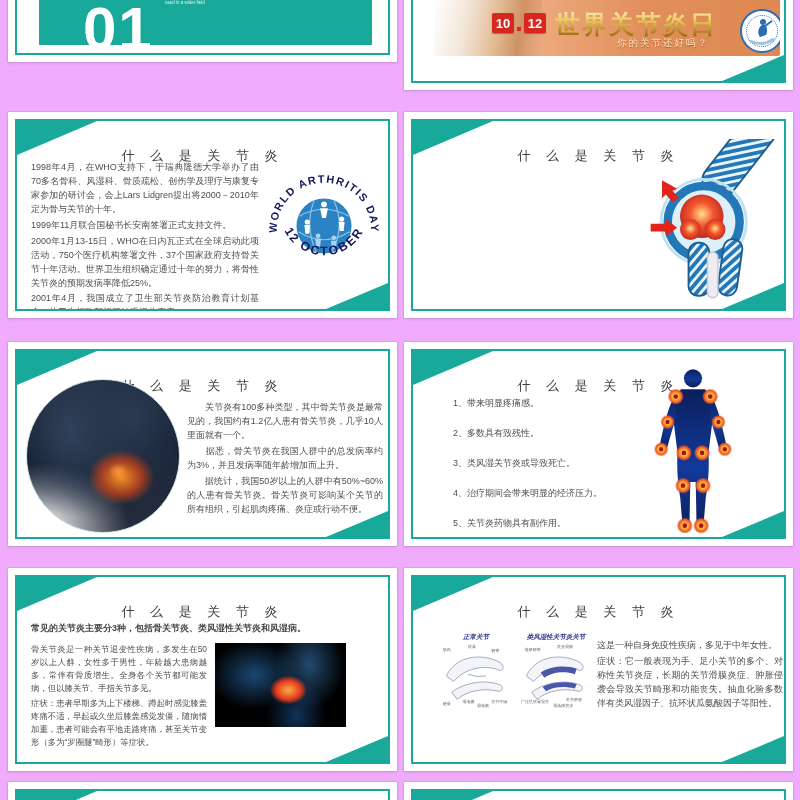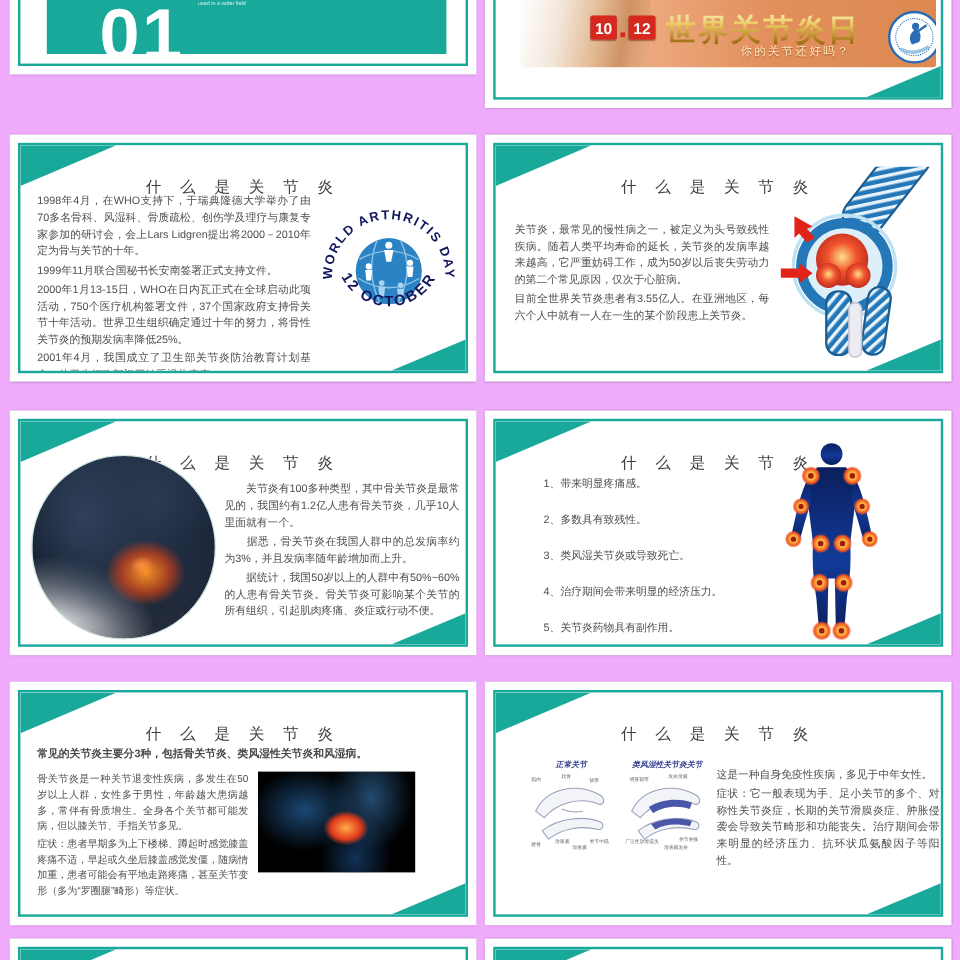--- a/index.html
+++ b/index.html
@@ -139,24 +139,20 @@
         </text>
       </svg>
     </div>
   </div>
 
   <div class="card" style="left:404px;top:112px;width:389px;height:206px;">
     <div class="slide">
       <div class="tri-tl"></div>
       <div class="tri-br"></div>
       <div class="stitle">什 么 是 关 节 炎</div>
-      <div class="ptext" style="position:absolute;left:16px;top:64px;width:212px;">
-        <p>关节炎，最常见的慢性病之一，被定义为头号致残性疾病。随着人类平均寿命的延长，关节炎的发病率越来越高，它严重妨碍工作，成为50岁以后丧失劳动力的第二个常见原因，仅次于心脏病。</p>
-        <p>目前全世界关节炎患者有3.55亿人。在亚洲地区，每六个人中就有一人在一生的某个阶段患上关节炎。</p>
-      </div>
       <svg style="position:absolute;left:232px;top:18px;" width="142" height="164" viewBox="0 0 150 170">
         <defs>
           <pattern id="bstripe" width="7" height="7" patternUnits="userSpaceOnUse" patternTransform="rotate(40)">
             <rect width="7" height="7" fill="#2478b8"></rect>
               <rect width="3" height="7" fill="#e8f4fb"></rect>
           </pattern>
           <radialGradient id="fire" cx="50%" cy="45%" r="60%">
             <stop offset="0%" stop-color="#ffe08a"></stop>
               <stop offset="45%" stop-color="#f2542d"></stop>
               <stop offset="100%" stop-color="#b5231a"></stop>
@@ -303,21 +299,21 @@
           <text class="tinylbl" x="4" y="8">增厚韧带</text>
           <text class="tinylbl" x="40" y="5">发炎滑膜</text>
           <text class="tinylbl" x="0" y="66">广泛性软骨退失</text>
           <text class="tinylbl" x="36" y="71">滑液膜发炎</text>
           <text class="tinylbl" x="50" y="64">关节肿胀</text>
         </svg>
       </div>
 
       <div class="ptext" style="position:absolute;left:184px;top:62px;width:186px;">
         <p>这是一种自身免疫性疾病，多见于中年女性。</p>
-        <p>症状：它一般表现为手、足小关节的多个、对称性关节炎症，长期的关节滑膜炎症、肿胀侵袭会导致关节畸形和功能丧失。治疗期间会带来明显的经济压力、抗环状瓜氨酸因子等阳性。</p>
+        <p>症状：它一般表现为手、足小关节的多个、对称性关节炎症，长期的关节滑膜炎症、肿胀侵袭会导致关节畸形和功能丧失。抽血化验多数伴有类风湿因子、抗环状瓜氨酸因子等阳性。</p>
       </div>
     </div>
   </div>
 
   <div class="card" style="left:8px;top:782px;width:389px;height:206px;">
     <div class="slide">
       <div class="tri-tl"></div>
     </div>
   </div>
   <div class="card" style="left:404px;top:782px;width:389px;height:206px;">

